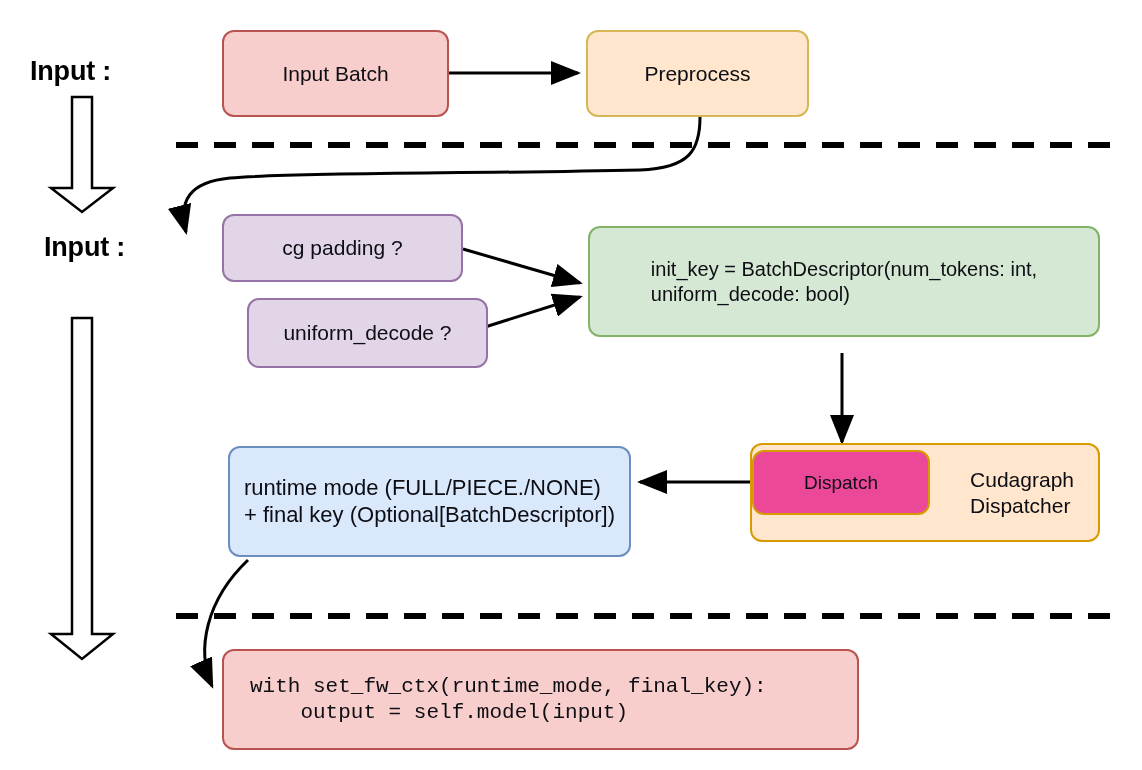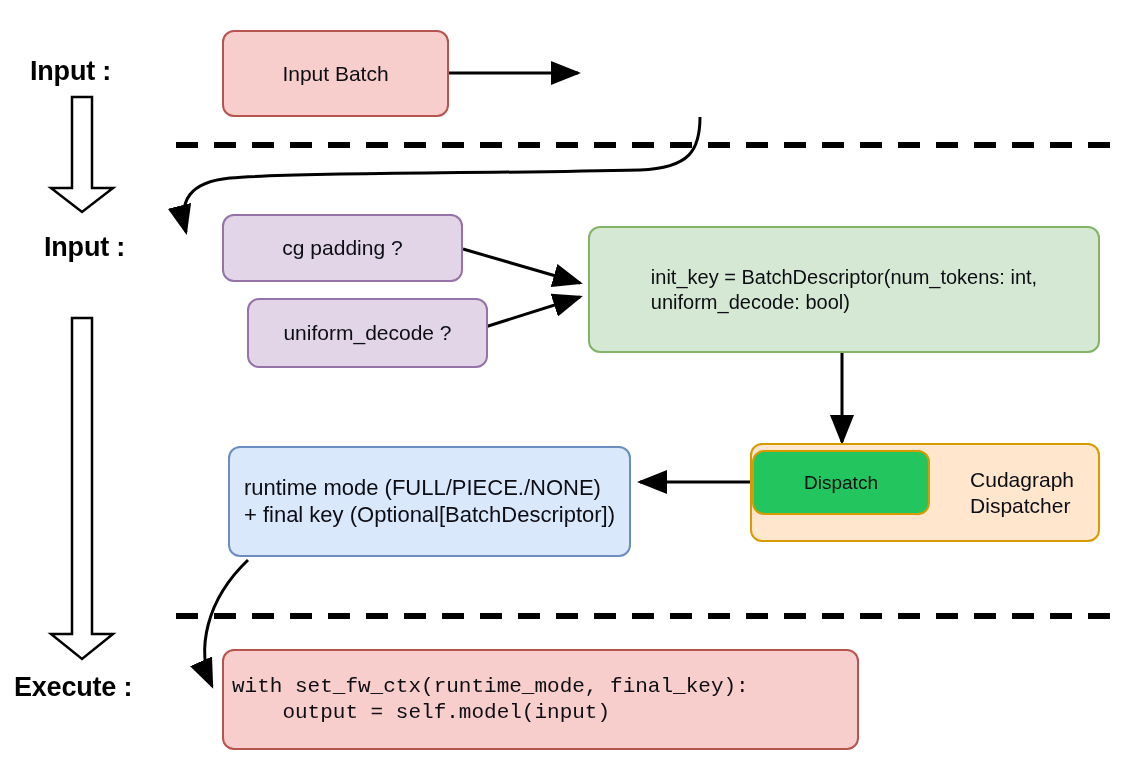--- a/index.html
+++ b/index.html
@@ -83,46 +83,47 @@
 
     <path d="M 72 97 L 92 97 L 92 188 L 113 188 L 82 212 L 51 188 L 72 188 Z" fill="#ffffff" stroke="#000000" stroke-width="2.5" stroke-linejoin="miter"></path>
 
     <path d="M 72 318 L 92 318 L 92 634 L 113 634 L 82 659 L 51 634 L 72 634 Z" fill="#ffffff" stroke="#000000" stroke-width="2.5" stroke-linejoin="miter"></path>
   </svg>
 
   <div class="stage-label" style="left:30px; top:56px; font-size:27px;">Input :</div>
 
   <div class="stage-label" style="left:44px; top:232px; font-size:27px;">Input :</div>
 
-  <div class="stage-label" style="left:14px; top:672px; font-size:27px;">Execute :</div>
 
   <div class="node" style="left:222px; top:30px; width:227px; height:87px;
               background:#f8cecc; border-color:#b85450; font-size:21px;">Input Batch</div>
 
+  <div class="node" style="left:586px; top:30px; width:223px; height:87px;
+              background:#ffe6cc; border-color:#d6b656; font-size:21px;">Preprocess</div>
 
   <div class="node" style="left:222px; top:214px; width:241px; height:68px;
               background:#e1d5e7; border-color:#9673a6; font-size:21px;">cg padding ?</div>
 
   <div class="node" style="left:222px; top:298px; width:241px; height:70px;
               background:#e1d5e7; border-color:#9673a6; font-size:21px;margin-left:25px;">uniform_decode ?</div>
 
-  <div class="node" style="left:588px; top:226px; width:512px; height:127px;
+  <div class="node" style="left:588px; top:226px; width:512px; height:111px;
               background:#d5e8d4; border-color:#82b366; font-size:20px;">init_key = BatchDescriptor(num_tokens: int,
 uniform_decode: bool)</div>
 
   <div class="node" style="left:750px; top:443px; width:350px; height:99px;
               background:#ffe6cc; border-color:#d79b00; font-size:21px;
               justify-content:flex-end; padding-right:24px;">Cudagraph
 Dispatcher</div>
 
   <div class="node" style="left:752px; top:450px; width:178px; height:65px;
-              background:#22c55e; border-color:#d79b00; font-size:19px;">Dispatch</div>
+              background:#ec4899; border-color:#d79b00; font-size:19px;">Dispatch</div>
 
   <div class="node" style="left:228px; top:446px; width:403px; height:111px;
               background:#dae8fc; border-color:#6c8ebf; font-size:22px;">runtime mode (FULL/PIECE./NONE)
 + final key (Optional[BatchDescriptor])</div>
 
   <div class="node code" style="left:222px; top:649px; width:637px; height:101px;
               background:#f8cecc; border-color:#b85450; font-size:21px;
-              padding-left:8px;">with set_fw_ctx(runtime_mode, final_key):
+              padding-left:26px;">with set_fw_ctx(runtime_mode, final_key):
     output = self.model(input)</div>
 
 </div>
 
 </body></html>

